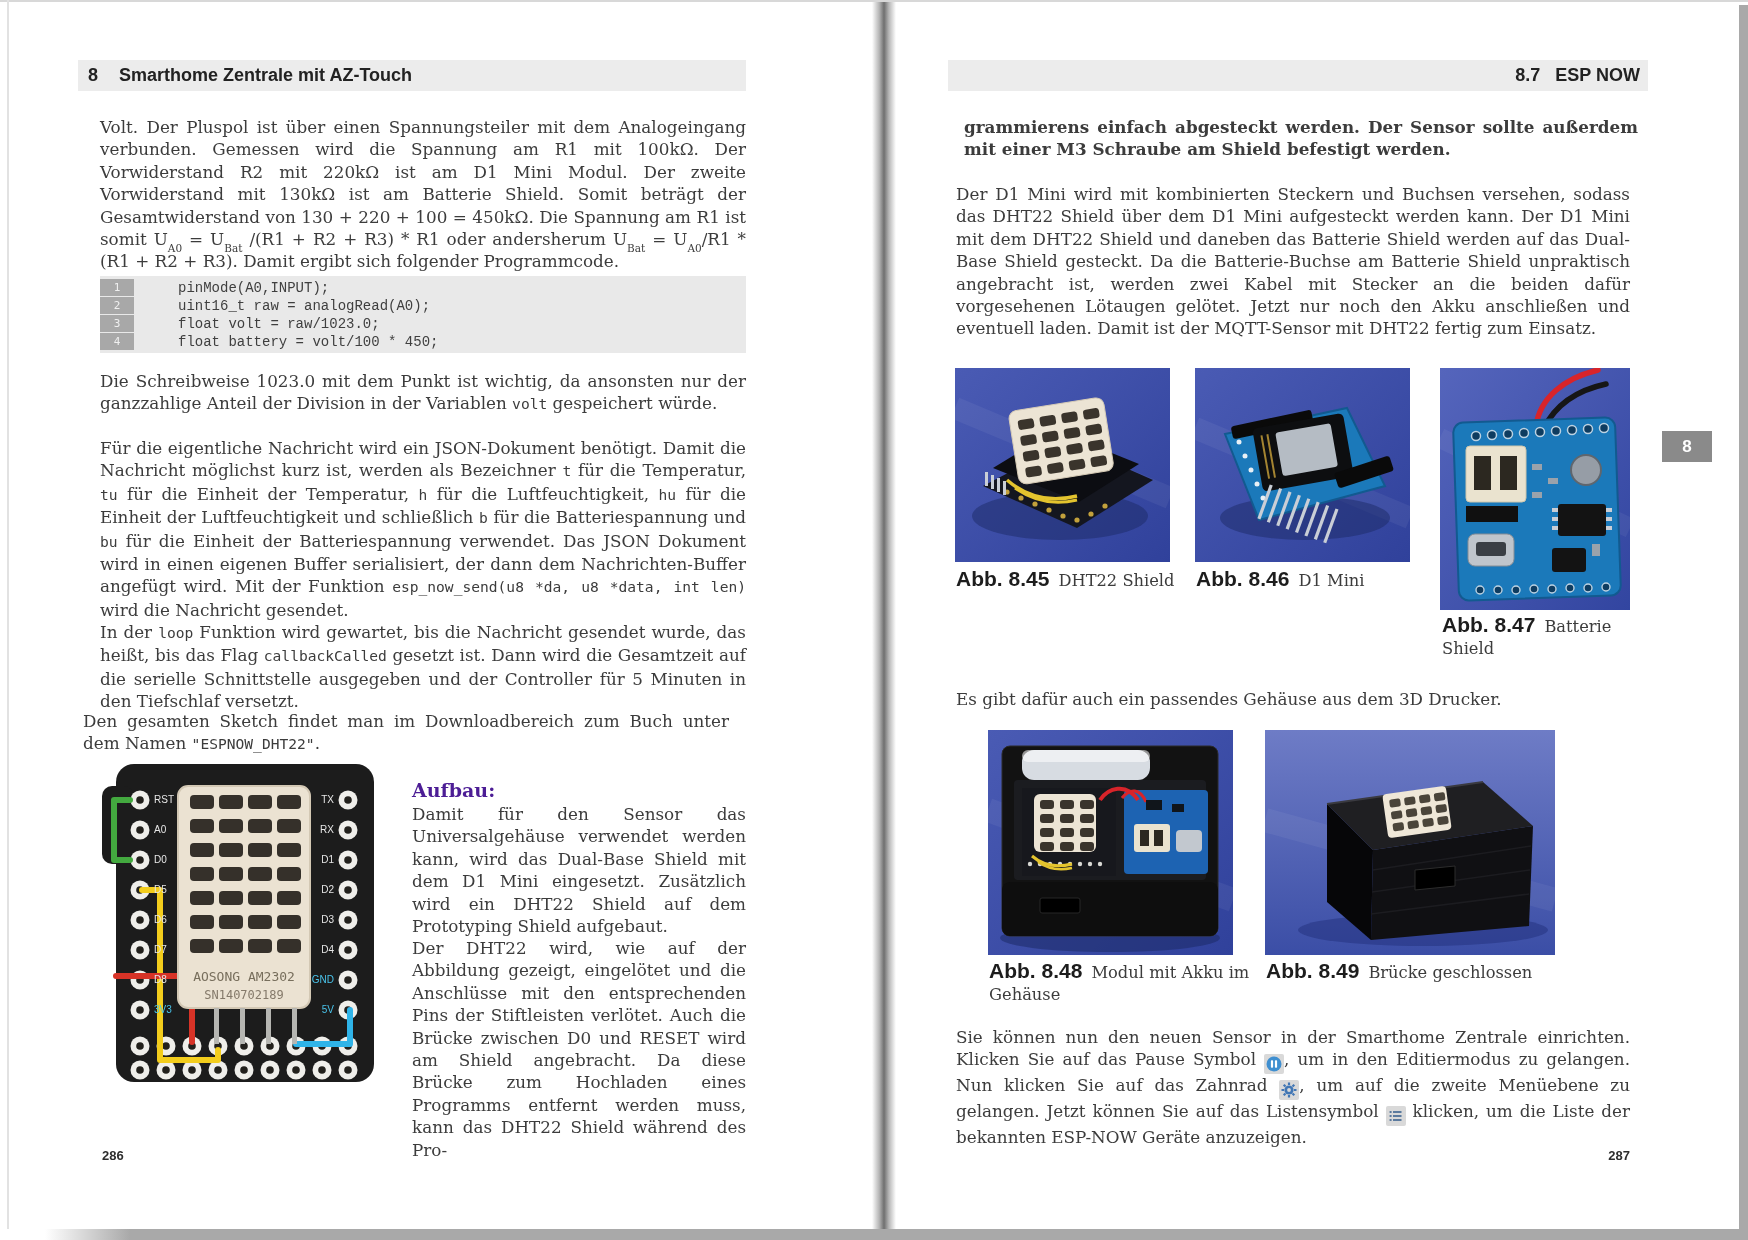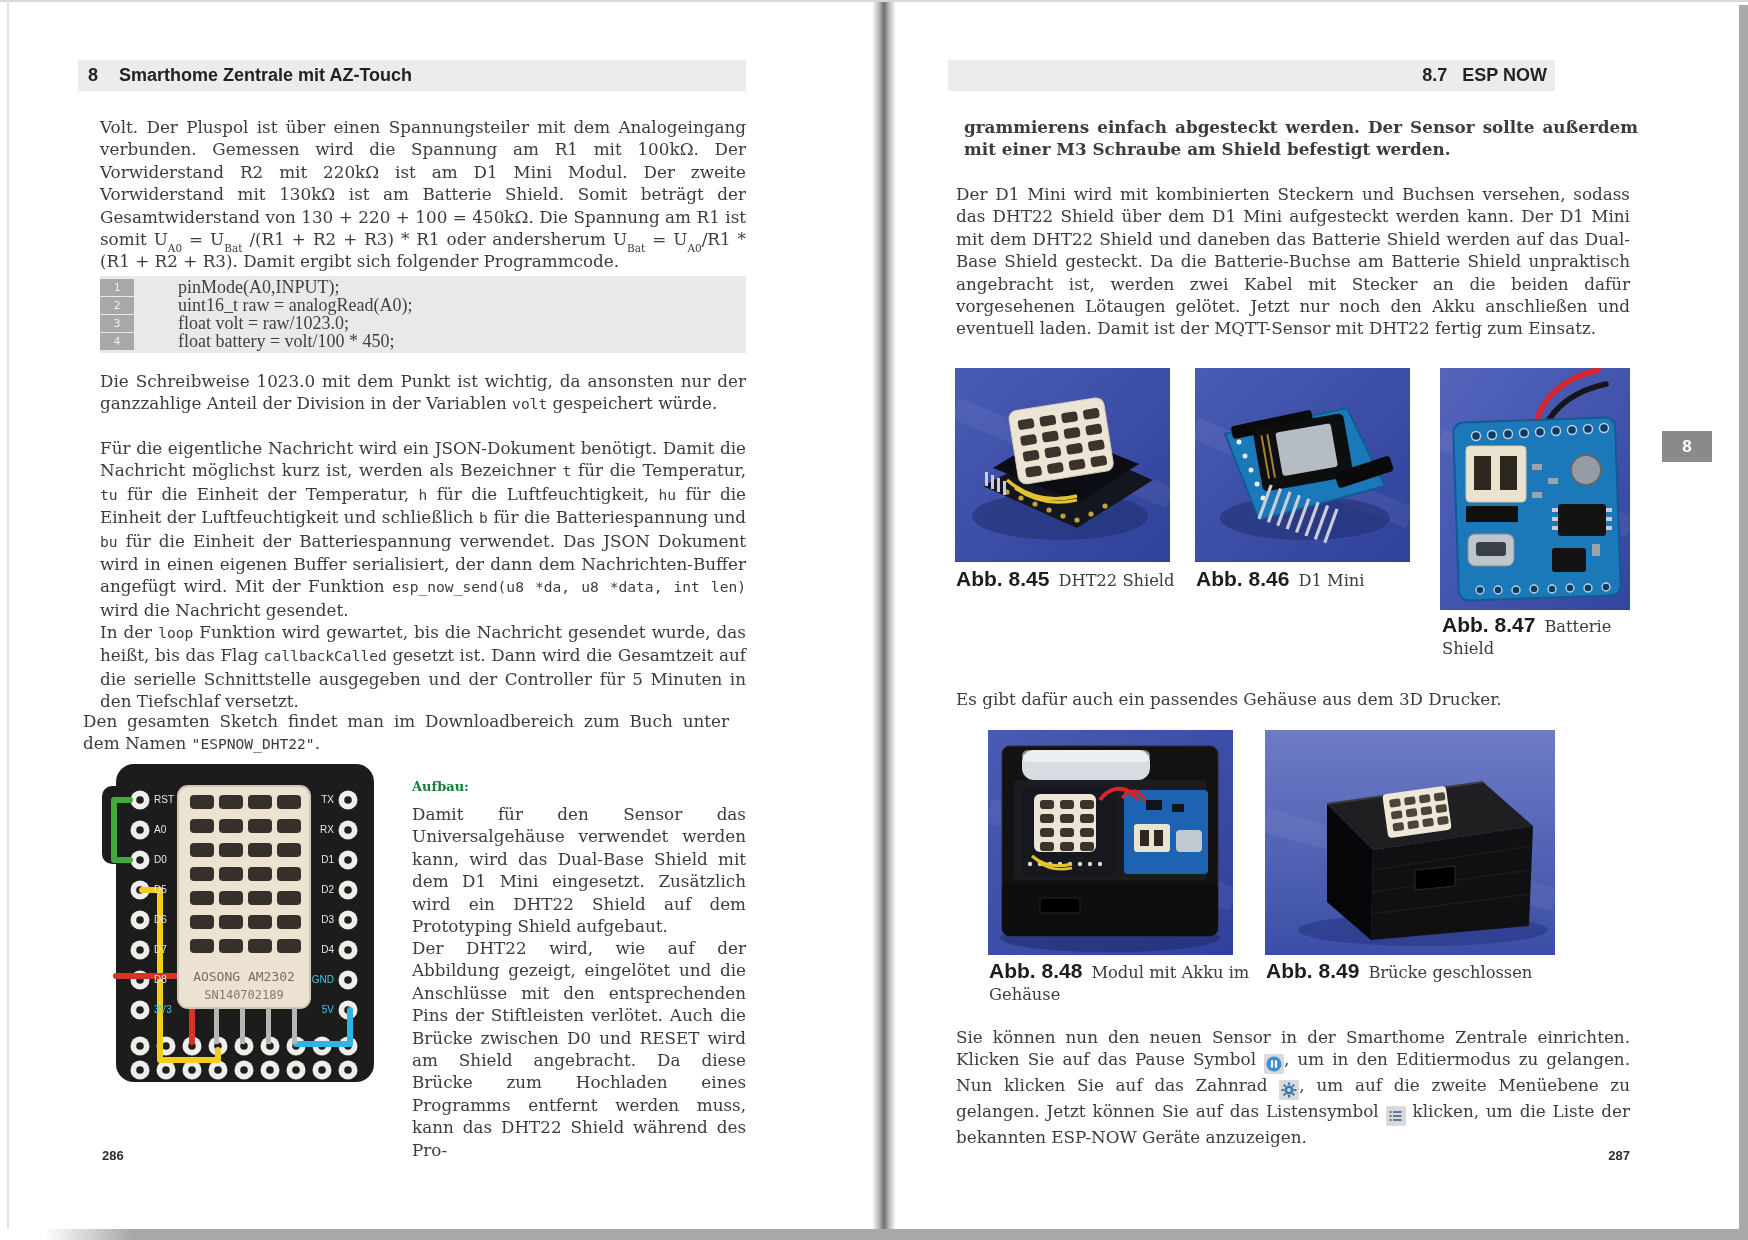--- a/index.html
+++ b/index.html
@@ -18,26 +18,26 @@
 
   .para{position:absolute;text-align:justify;font-size:16.8px;line-height:22.4px;color:#3c3c3c;}
   .para .mono, .mono{font-family:"DejaVu Sans Mono",monospace;font-size:14.6px;}
   .para sub{font-size:10.5px;line-height:0;position:relative;top:3px;}
 
   .codeblock{position:absolute;background:#e9e9e9;padding:3px 0;}
   .crow{display:flex;align-items:center;height:17px;margin-bottom:1px;}
   .crow:last-child{margin-bottom:0;}
   .ln{width:34px;height:17px;background:#a8a8a8;color:#f0f0f0;display:flex;align-items:center;
       justify-content:center;font-family:"DejaVu Sans Mono",monospace;font-size:11px;flex:none;}
-  .cd{padding-left:44px;font-family:Liberation Serif, serif;font-size:18px;color:#3f3f3f;white-space:pre;}
+  .cd{padding-left:44px;font-family:Liberation Mono, monospace;font-size:14px;color:#3f3f3f;white-space:pre;}
 
   .figcap{position:absolute;font-size:16.3px;line-height:21.5px;color:#3c3c3c;}
   .figcap b{font-family:"Liberation Sans",sans-serif;font-weight:bold;font-size:21px;color:#1d1d1d;margin-right:9px;}
 
-  .subhead{position:absolute;font-weight:bold;font-size:13px;color:#15803d;}
+  .subhead{position:absolute;font-weight:bold;font-size:19px;color:#4c1d95;}
   .pagenum{position:absolute;font-family:"Liberation Sans",sans-serif;font-weight:bold;
            font-size:13px;color:#2e2e2e;}
 
   .tab8{position:absolute;background:#8a8a8a;color:#ffffff;display:flex;align-items:center;
         justify-content:center;font-family:"Liberation Sans",sans-serif;font-weight:bold;font-size:17px;}
 
   .inline-icon{display:inline-block;width:20px;height:20px;background:#d9d9d9;border-radius:2px;
                vertical-align:-5px;text-align:center;line-height:20px;}
   .inline-icon svg{vertical-align:top;margin-top:1px;}
 
@@ -207,21 +207,21 @@
 
     <div class="subhead" style="left:412px;top:779px;">Aufbau:</div>
     <div class="para" style="left:412px;top:803px;width:334px;">Damit für den Sensor das Universalgehäuse verwendet werden kann, wird das Dual-Base Shield mit dem D1 Mini eingesetzt. Zusätzlich wird ein DHT22 Shield auf dem Prototyping Shield aufgebaut.</div>
     <div class="para" style="left:412px;top:937px;width:334px;">Der DHT22 wird, wie auf der Abbildung gezeigt, eingelötet und die Anschlüsse mit den entsprechenden Pins der Stiftleisten verlötet. Auch die Brücke zwischen D0 und RESET wird am Shield angebracht. Da diese Brücke zum Hochladen eines Programms entfernt werden muss, kann das DHT22 Shield während des Pro-</div>
 
     <div class="pagenum" style="left:102px;top:1148px;">286</div>
   </div>
 
   <div class="page right">
 
-    <div class="hbar rightbar" style="left:55px;top:60px;width:607px;">
+    <div class="hbar rightbar" style="left:55px;top:60px;width:700px;">
       <span class="hnum">8.7</span>
       <span>ESP NOW</span>
     </div>
 
     <div class="para" style="left:71px;top:116px;width:674px;font-weight:bold;">grammierens einfach abgesteckt werden. Der Sensor sollte außerdem mit einer M3 Schraube am Shield befestigt werden.</div>
 
     <div class="para" style="left:63px;top:183px;width:674px;">Der D1 Mini wird mit kombinierten Steckern und Buchsen versehen, sodass das DHT22 Shield über dem D1 Mini aufgesteckt werden kann. Der D1 Mini mit dem DHT22 Shield und daneben das Batterie Shield werden auf das Dual-Base Shield gesteckt. Da die Batterie-Buchse am Batterie Shield unpraktisch angebracht ist, werden zwei Kabel mit Stecker an die beiden dafür vorgesehenen Lötaugen gelötet. Jetzt nur noch den Akku anschließen und eventuell laden. Damit ist der MQTT-Sensor mit DHT22 fertig zum Einsatz.</div>
 
     <svg class="abs" style="left:62px;top:368px;" width="215" height="194" viewBox="0 0 215 194">
       <defs>

